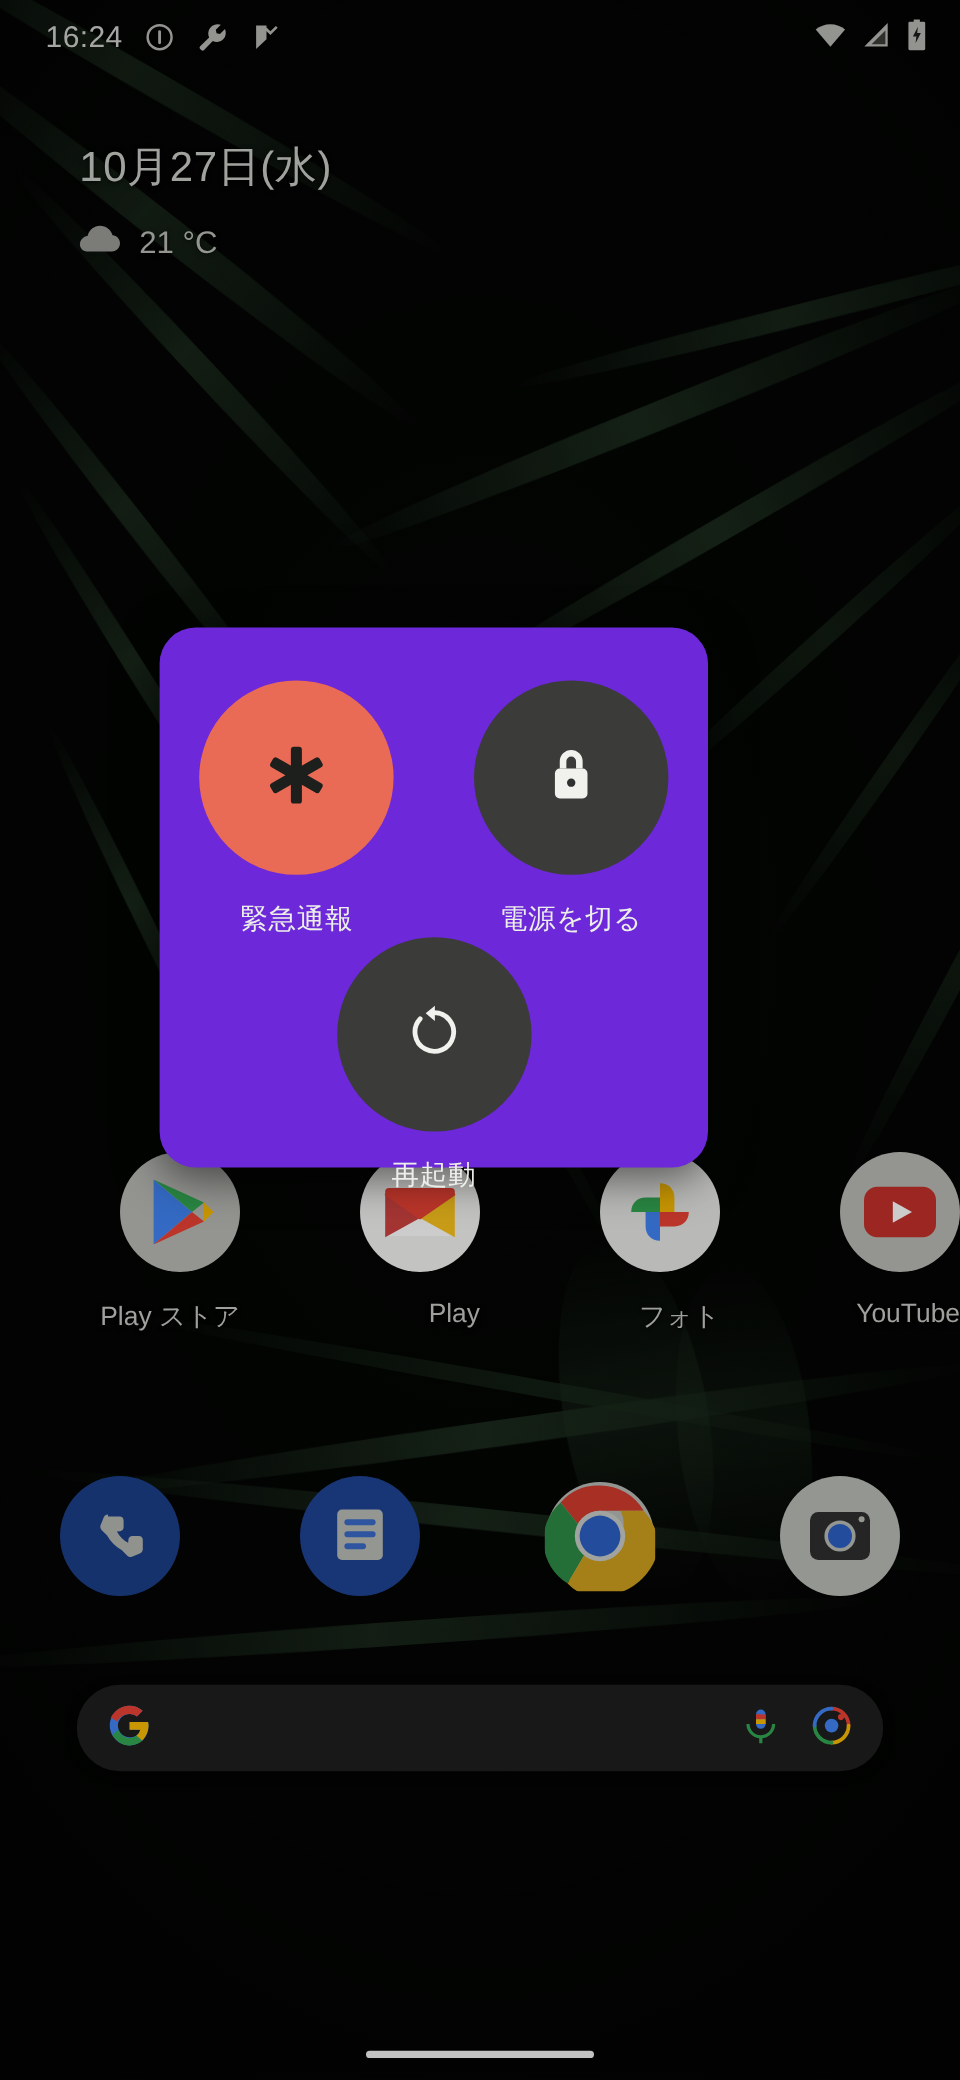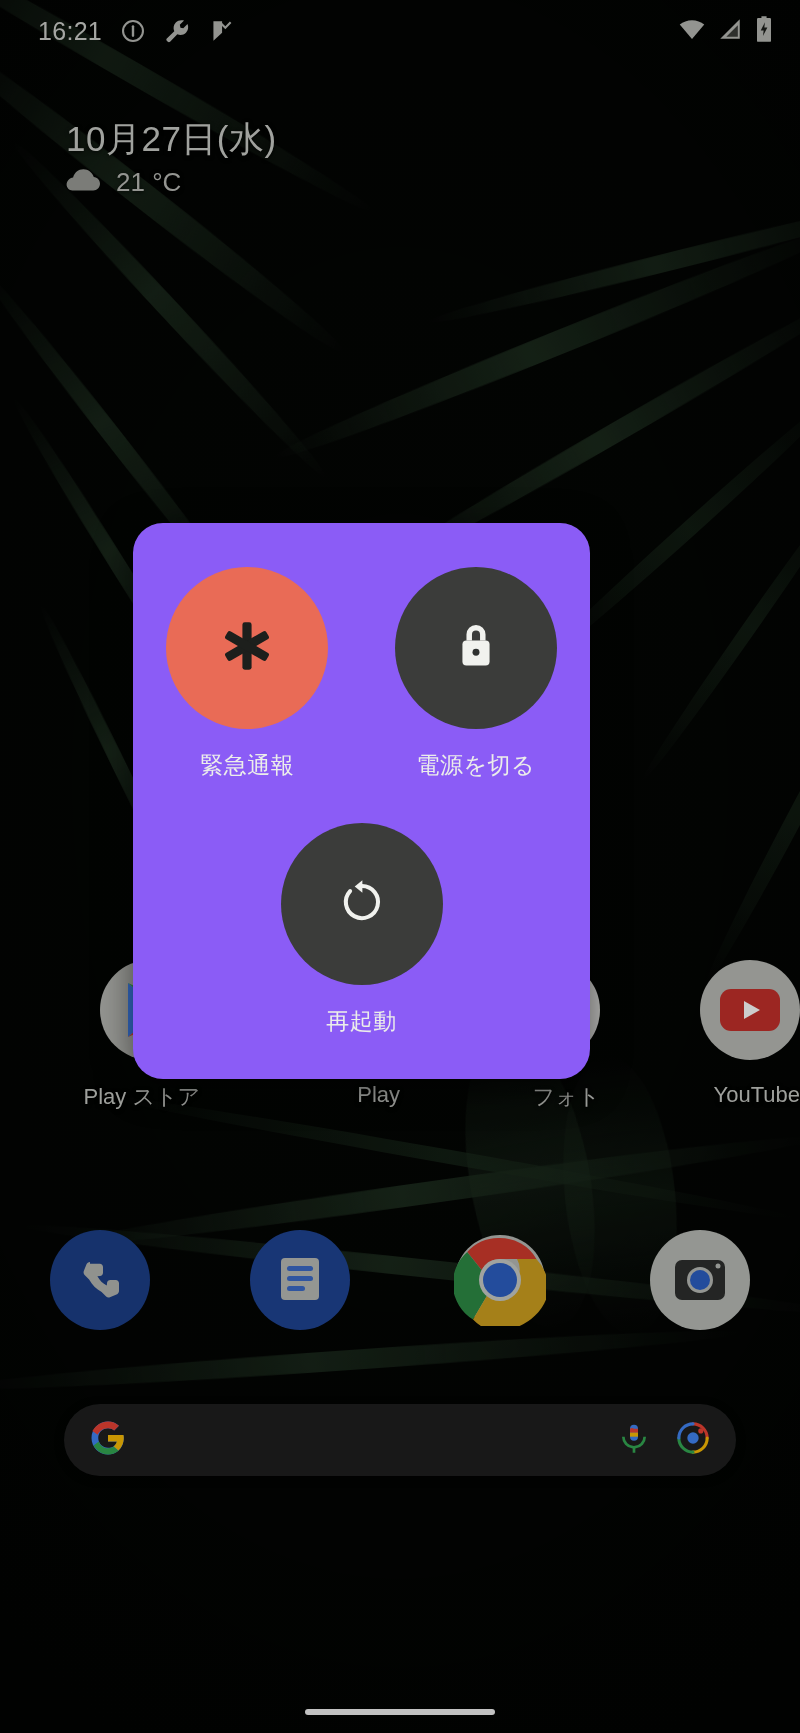--- a/index.html
+++ b/index.html
@@ -51,21 +51,21 @@
   
   #datewidget {
     position:absolute; top:116px; left:66px; z-index:15;
   }
   #date-text {
     color:#c9cbc6; font-size:35px; letter-spacing:.5px;
     font-family:"Liberation Sans",sans-serif;
     text-shadow:0 1px 4px rgba(0,0,0,.8);
   }
   #weather-row {
-    display:flex; align-items:center; gap:14px; margin-top:4px;
+    display:flex; align-items:center; gap:14px; margin-top:24px;
   }
   #weather-temp {
     color:#b9bbb6; font-size:26px;
     text-shadow:0 1px 4px rgba(0,0,0,.8);
   }
 
   
   #appgrid {
     position:absolute; top:960px; left:0; right:0;
     display:flex; z-index:10;
@@ -117,22 +117,22 @@
 
   
   #scrim {
     position:absolute; inset:0;
     background:rgba(0,0,0,.20);
     z-index:40;
   }
   #powermenu {
     position:absolute;
     left:133px; top:523px;
-    width:457px; height:556px;
-    background:#8b5cf6;
+    width:457px; height:450px;
+    background:#6d28d9;
     border-radius:30px;
     z-index:50;
     box-shadow:0 8px 36px rgba(0,0,0,.55);
     display:flex; flex-direction:column;
     padding:44px 0 0 0;
   }
   .pm-row {
     display:flex; flex:1;
   }
   .pm-item {
@@ -170,21 +170,21 @@
   <div class="frond" style="left:380px;  top:1120px; width:300px; height:120px; transform:rotate(80deg); background:linear-gradient(90deg,rgba(20,36,22,0),rgba(34,54,36,.5),rgba(16,28,18,0));"></div>
   <div class="frond" style="left:480px;  top:1140px; width:280px; height:110px; transform:rotate(84deg); background:linear-gradient(90deg,rgba(20,36,22,0),rgba(32,52,34,.45),rgba(16,28,18,0));"></div>
   <div class="frond2" style="left:150px; top:820px;  width:500px; height:14px; transform:rotate(62deg);"></div>
   <div class="frond2" style="left:600px; top:800px;  width:400px; height:16px; transform:rotate(-62deg);"></div>
   <div class="frond" style="left:-60px;  top:760px;  width:360px; height:14px; transform:rotate(64deg);"></div>
   <div id="vignette"></div>
 </div>
 
 <div id="statusbar">
   <div id="status-left">
-    <span id="clock">16:21</span>
+    <span id="clock">16:24</span>
     <span class="sicon">
       <svg width="26" height="26" viewBox="0 0 24 24">
         <circle cx="12" cy="12" r="9.2" fill="none" stroke="#b8bab5" stroke-width="1.9"></circle>
         <rect x="10.9" y="6.6" width="2.2" height="10.8" rx="1.1" fill="#b8bab5"></rect>
       </svg>
     </span>
     <span class="sicon">
       <svg width="26" height="26" viewBox="0 0 24 24">
         <path d="M21.7 5.6l-3.9 3.9-2.6-.6-.6-2.6 3.9-3.9c-2.6-.9-5.6-.3-7.6 1.8-2.2 2.2-2.6 5.4-1.4 8L2.6 18.9c-.6.6-.6 1.5 0 2.1l.9.9c.6.6 1.5.6 2.1 0L12.3 15c2.6 1.2 5.8.8 8-1.4 2-2.1 2.6-5.1 1.4-8z" fill="#b8bab5"></path>
       </svg>

